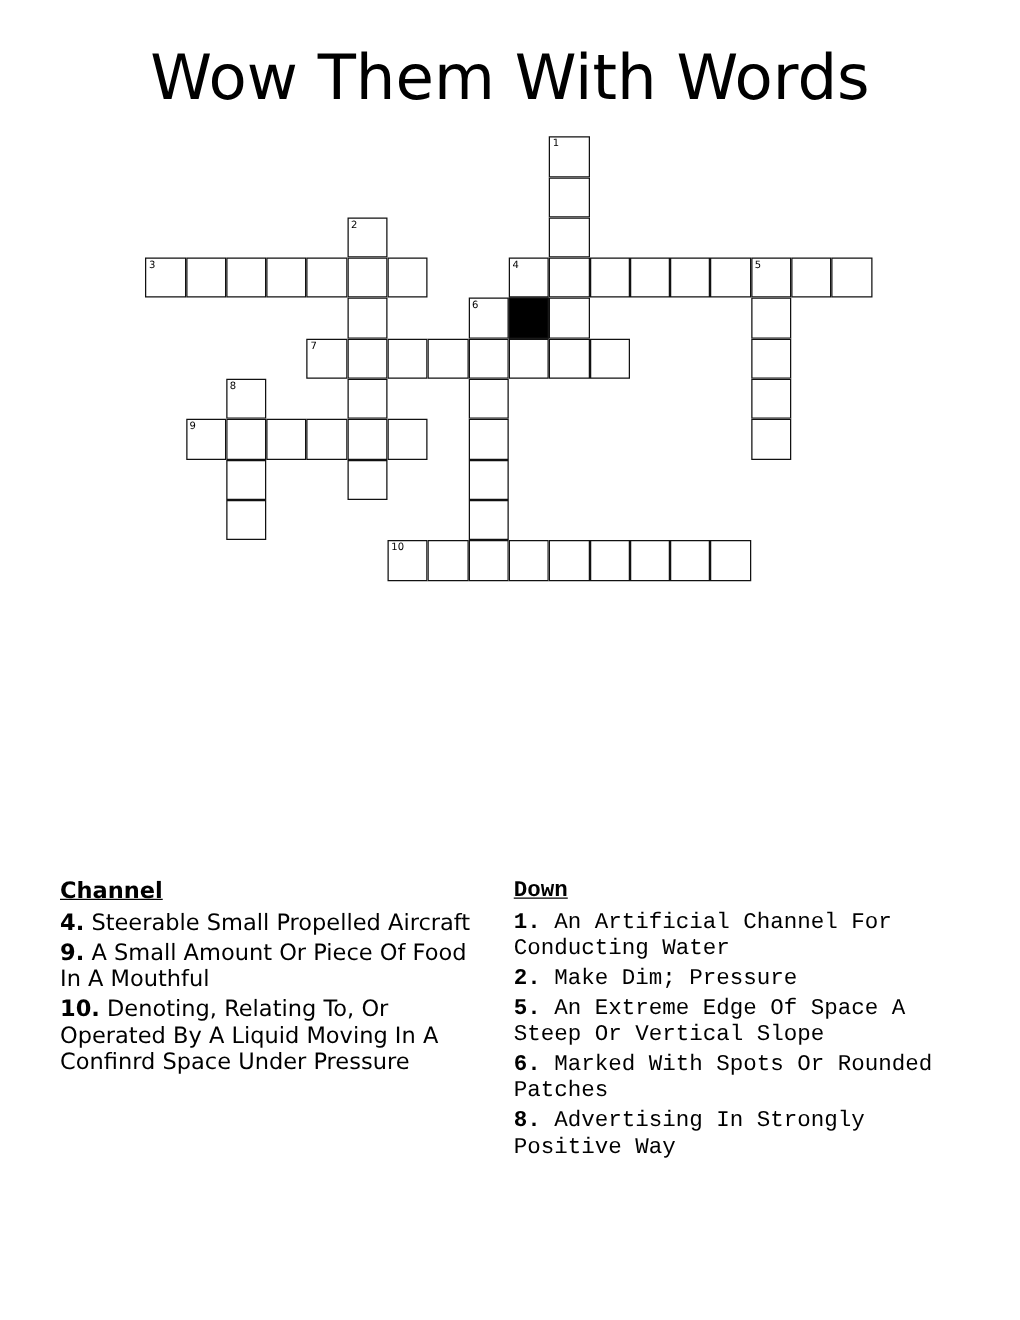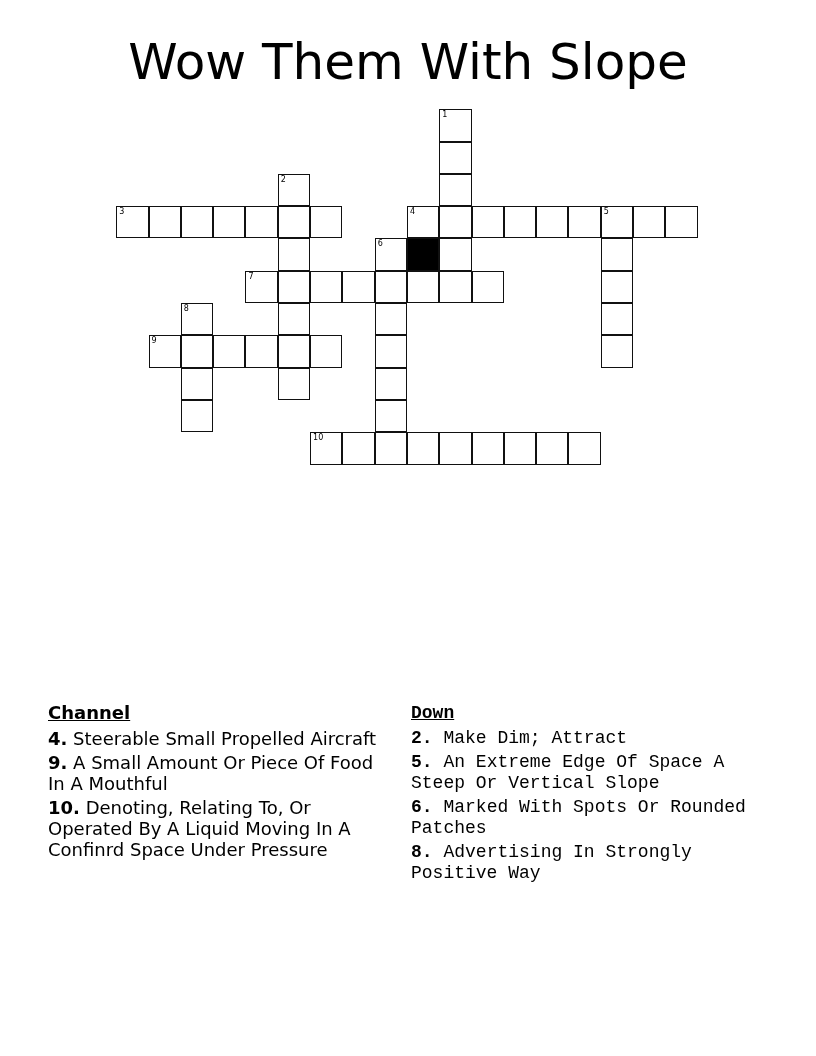--- a/index.html
+++ b/index.html
@@ -17,21 +17,21 @@
   .clues.across { left: 48px; width: 330px; }
   .clues.down { left: 411px; width: 340px; font-family: Liberation Mono, monospace; }
   .clues h3 { margin: 0 0 4px 0; font-size: 18px; font-weight: bold; text-decoration: underline;
               line-height: 22px; }
   .clue { margin: 0 0 3px 0; }
   .clue .n { font-weight: bold; }
 </style>
 </head>
 <body>
 
-<div class="title">Wow Them With Slope</div>
+<div class="title">Wow Them With Words</div>
 
 <div class="grid" id="grid">
     <div class="cell" style="left: 323px; top: 0px;">
       <span class="num">1</span>
     </div>
     <div class="cell" style="left: 323px; top: 32.3px;"></div>
     <div class="cell" style="left: 323px; top: 64.6px;"></div>
     <div class="cell" style="left: 323px; top: 96.9px;"></div>
     <div class="cell" style="left: 323px; top: 129.2px;"></div>
     <div class="cell" style="left: 323px; top: 161.5px;"></div>
@@ -111,17 +111,18 @@
 
 <div class="clues across">
   <h3>Channel</h3>
   <div class="clue"><span class="n">4.</span> <span>Steerable Small Propelled Aircraft</span></div>
   <div class="clue"><span class="n">9.</span> <span>A Small Amount Or Piece Of Food In A Mouthful</span></div>
   <div class="clue"><span class="n">10.</span> <span>Denoting, Relating To, Or Operated By A Liquid Moving In A Confinrd Space Under Pressure</span></div>
 </div>
 
 <div class="clues down">
   <h3>Down</h3>
-  <div class="clue"><span class="n">2.</span> <span>Make Dim; Attract</span></div>
+  <div class="clue"><span class="n">1.</span> <span>An Artificial Channel For Conducting Water</span></div>
+  <div class="clue"><span class="n">2.</span> <span>Make Dim; Pressure</span></div>
   <div class="clue"><span class="n">5.</span> <span>An Extreme Edge Of Space A Steep Or Vertical Slope</span></div>
   <div class="clue"><span class="n">6.</span> <span>Marked With Spots Or Rounded Patches</span></div>
   <div class="clue"><span class="n">8.</span> <span>Advertising In Strongly Positive Way</span></div>
 </div>
 
 </body></html>

